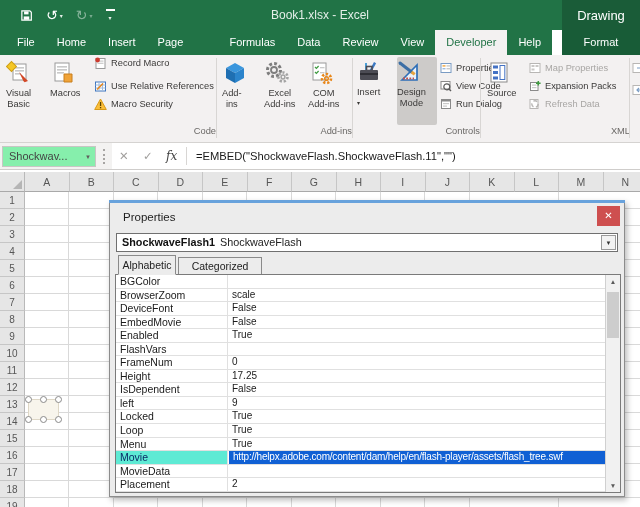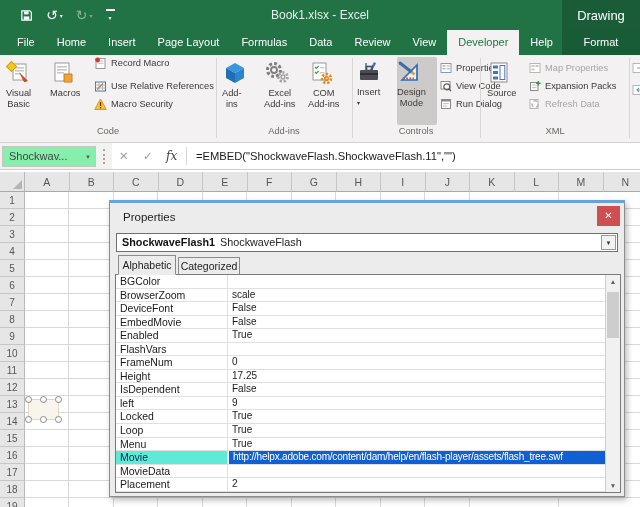--- a/index.html
+++ b/index.html
@@ -19,32 +19,32 @@
   .qat-caret { font-size:6px; color:#e7f0ea; }
   .dim { opacity:.45; }
   #qat-custom { display:flex; flex-direction:column; align-items:center; }
   #qat-custom .bar { width:9px; height:2px; background:#fff; margin-bottom:1px; }
   #win-title { left:0; top:0; width:640px; height:30px; text-align:center; line-height:30px;
     font-size:12px; color:rgba(255,255,255,.88); }
   #ctx-header { left:562px; top:0; width:78px; height:30px; background:#1a5c38;
     color:#fff; font-size:13px; text-align:center; line-height:32px; }
 
   
-  #tabrow { left:0; top:30px; width:640px; height:25px; background:#217346; }
+  #tabrow { left:0; top:30px; width:552px; height:25px; background:#217346; }
   #tabs { display:flex; height:25px; padding-left:6px; }
   .tab { height:25px; line-height:25px; padding:0 11px; font-size:11px; color:#fff; cursor:default; }
   .tab.active { background:#f3f1f1; color:#217346; }
   #ctx-tab { left:562px; top:0; width:78px; height:25px; background:#185c37; color:#fff;
     font-size:11px; text-align:center; line-height:25px; }
 
   
   #ribbon { left:0; top:55px; width:640px; height:88px; background:#f3f1f1;
     border-bottom:1px solid #d5d3d1; }
   .grp-sep { top:3px; height:80px; width:1px; background:#d8d6d4; }
-  .grp-label { top:71px; height:14px; font-size:9.3px; color:#6a6866; text-align:center; }
+  .grp-label { top:71px; height:14px; font-size:9.3px; color:#6a6866; text-align:right; }
   .bigbtn { top:2px; height:68px; display:flex; flex-direction:column; align-items:flex-start;
     padding-top:3px; cursor:default; }
   .bigbtn .biglabel { margin-top:2px; font-size:9.3px; line-height:10.5px; color:#3b3a39;
     text-align:center; white-space:pre-line; }
   .bigbtn.pressed { background:#cdcbc9; border-radius:2px; }
   .insert-caret { font-size:6px; color:#3b3a39; margin-top:1px; }
   .smallbtn { height:16px; display:flex; align-items:center; gap:4px; cursor:default; }
   .smallbtn .smalllabel { font-size:9.3px; color:#3b3a39; white-space:nowrap; }
   .smallbtn.disabled .smalllabel { color:#a8a6a4; }
 
@@ -94,21 +94,21 @@
     border:1px solid #707070; font-size:10.8px; line-height:17px; padding-left:5px;
     white-space:nowrap; overflow:hidden; }
   #dlg-combo .obj-name { font-weight:bold; color:#111; }
   #dlg-combo .obj-type { color:#222; margin-left:5px; }
   #combo-arrow { right:1px; top:1px; width:15px; height:15px; background:#f2f2f2;
     border:1px solid #9a9a9a; text-align:center; line-height:15px; font-size:6px; color:#333; }
   .dlg-tab { height:18px; background:#ececec; border:1px solid #8a8a8a; font-size:10.5px;
     color:#222; text-align:center; cursor:default; }
   #tab-alpha { left:8px; top:54px; width:58px; height:20px; line-height:19px;
     border-bottom:1px solid #ececec; z-index:2; }
-  #tab-cat { left:68px; top:56px; width:62px; line-height:17px; }
+  #tab-cat { left:68px; top:56px; width:84px; line-height:17px; }
   #propgrid { left:5px; top:73px; width:506px; height:219px; background:#fff;
     border:1px solid #7a7a7a; overflow:hidden; }
   .prow { display:flex; height:13.56px; border-bottom:1px solid #e0e0e0; }
   .pname { flex:0 0 112px; border-right:1px solid #e0e0e0; font-size:10.5px; color:#1a1a1a;
     line-height:12.6px; padding-left:4px; white-space:nowrap; overflow:hidden; }
   .pval { flex:1 1 auto; font-size:10px; color:#1a1a1a; line-height:12.6px; padding-left:4px;
     white-space:nowrap; overflow:hidden; margin-right:15px; }
   .prow.sel .pname { background:#5eead4; color:#0a2a66; }
   .prow.sel .pval { background:#1060d4; color:#fff; border-left:1px solid #fff; letter-spacing:-.2px; }
   #pg-scroll { position:absolute; right:0; top:0; width:15px; height:217px; background:#f1f1f1;

